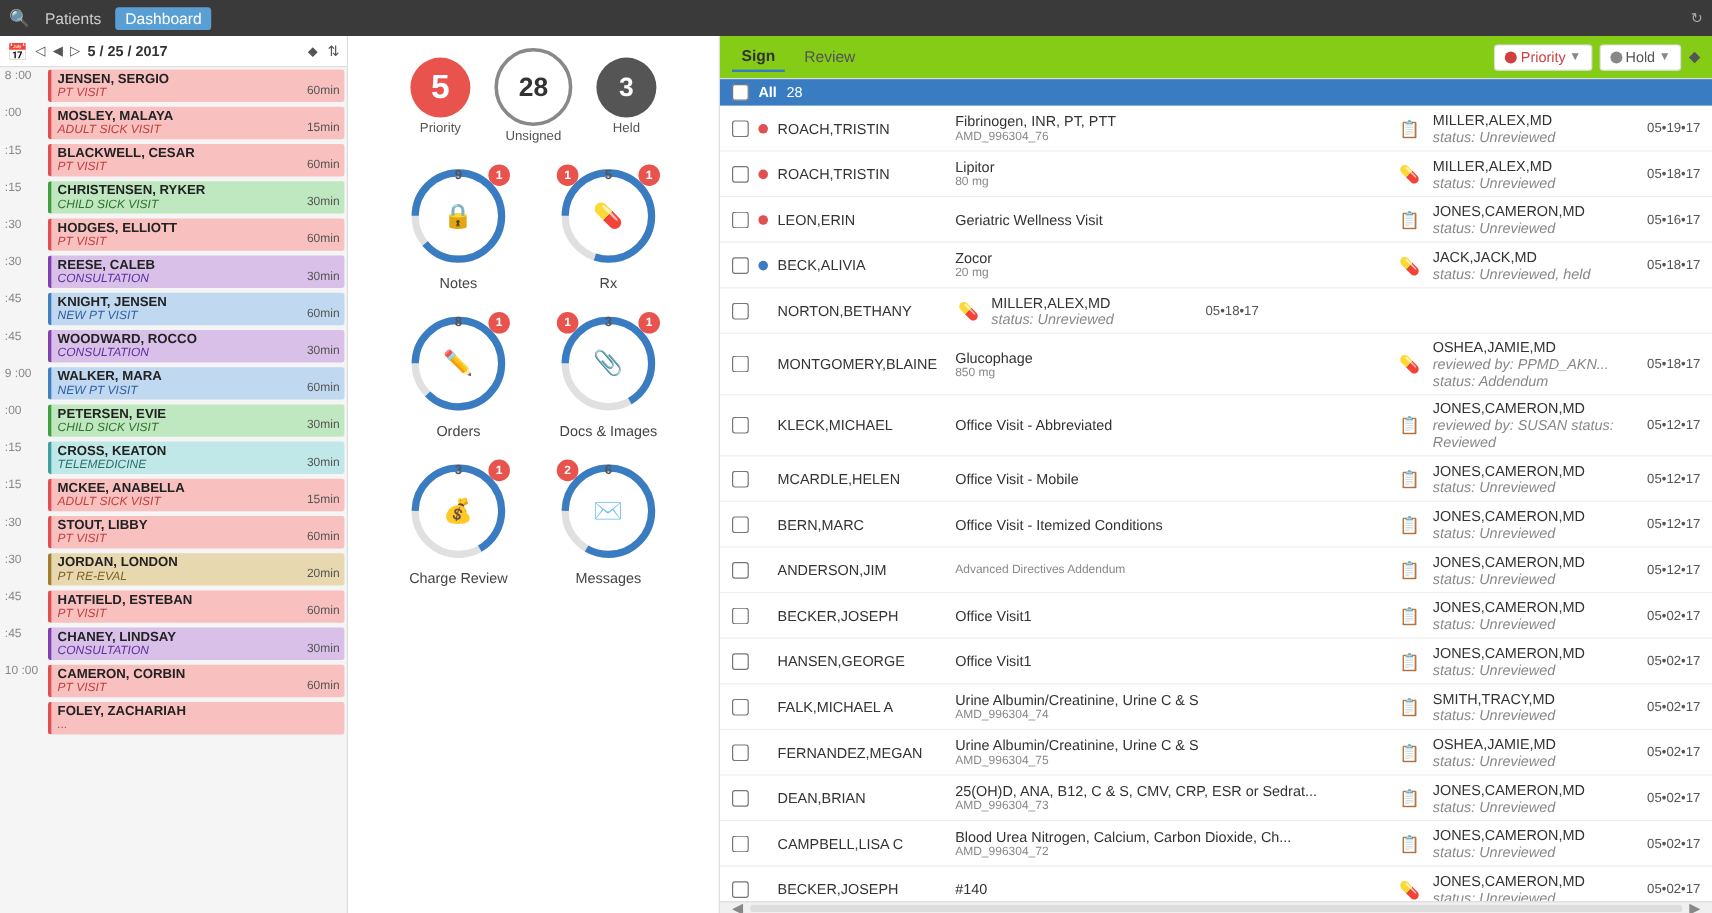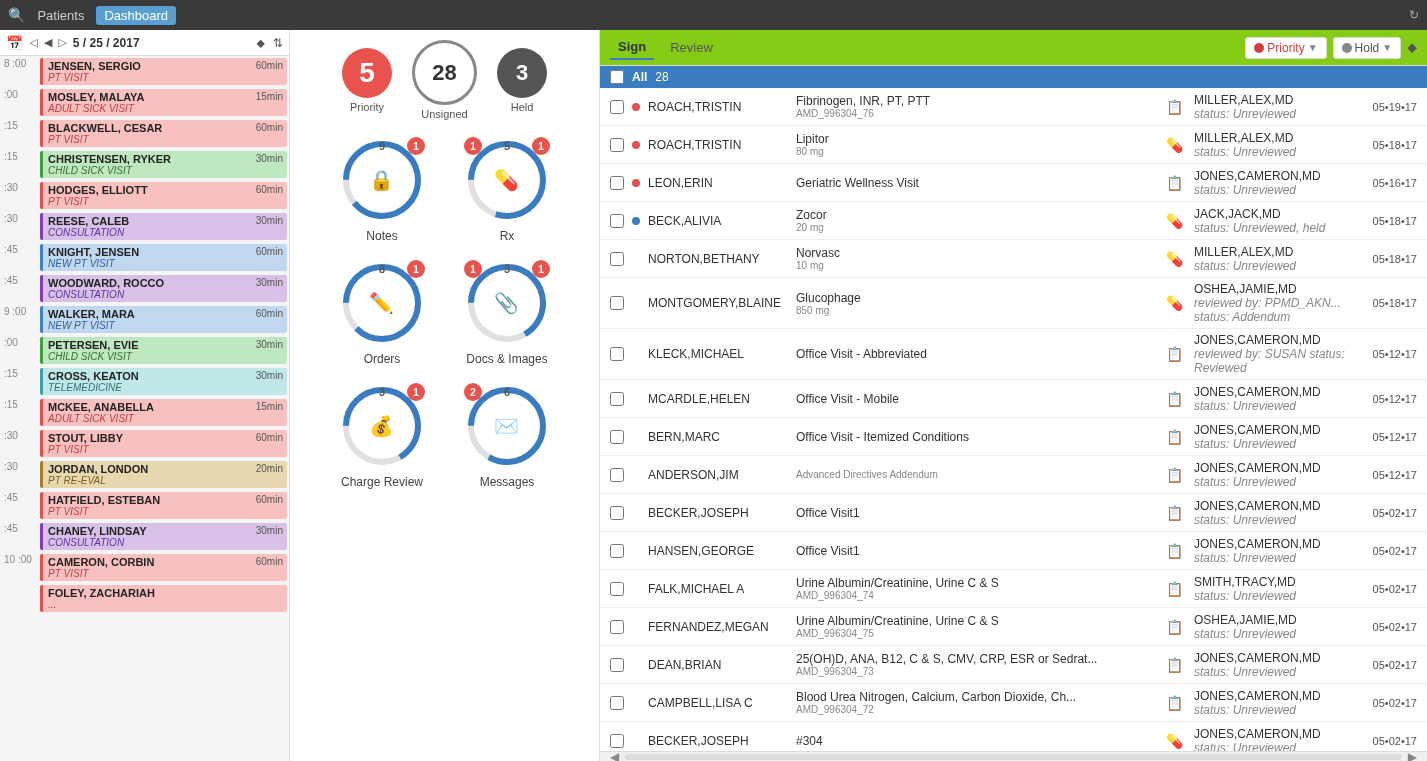--- a/index.html
+++ b/index.html
@@ -22,21 +22,21 @@
     .schedule-header .date-text { font-size: 12px; color: #333; font-weight: bold; }
     .schedule-header .filter-icon { margin-left: auto; color: #555; }
     .schedule-header .sort-icon { color: #555; }
     .schedule-body { flex: 1; overflow-y: auto; }
     .time-slot { display: flex; min-height: 20px; }
     .time-label { width: 38px; font-size: 10px; color: #888; padding: 2px 4px; flex-shrink: 0; }
     .appointments { flex: 1; display: flex; flex-direction: column; gap: 1px; padding: 1px 0; }
     .appt-card { border-radius: 2px; padding: 2px 5px; margin: 1px 2px; cursor: pointer; position: relative; }
     .appt-card .appt-name { font-weight: bold; font-size: 11px; color: #222; }
     .appt-card .appt-type { font-size: 10px; font-style: italic; }
-    .appt-card .appt-duration { position: absolute; right: 4px; top: 2px; font-size: 10px; color: #555; }
+    .appt-card .appt-duration { position: absolute; right: 4px; top: 12px; font-size: 10px; color: #555; }
     .appt-pink { background: #f9c0c0; border-left: 3px solid #e05050; }
     .appt-pink .appt-type { color: #c04040; }
     .appt-blue { background: #c0d8f0; border-left: 3px solid #4080c0; }
     .appt-blue .appt-type { color: #3060a0; }
     .appt-green { background: #c0e8c0; border-left: 3px solid #40a040; }
     .appt-green .appt-type { color: #307030; }
     .appt-purple { background: #d8c0e8; border-left: 3px solid #8040b0; }
     .appt-purple .appt-type { color: #6030a0; }
     .appt-teal { background: #c0e8e8; border-left: 3px solid #40a0a0; }
     .appt-teal .appt-type { color: #307070; }
@@ -512,24 +512,20 @@
     <div class="assigned-md">
       <div>JACK,JACK,MD</div>
       <div class="status-text">status: Unreviewed, held</div>
     </div>
     <div class="date-col">05•18•17</div>
   </div>
         <div class="review-row">
     <input type="checkbox" class="review-checkbox" style="">
     <div class="priority-dot dot-empty"></div>
     <div class="patient-name">NORTON,BETHANY</div>
-    <div class="item-desc">
-      <div>Norvasc</div>
-      <div class="item-sub">10 mg</div>
-    </div>
     <div class="row-icon">
             <span class="pill-icon">💊</span>
           </div>
     <div class="assigned-md">
       <div>MILLER,ALEX,MD</div>
       <div class="status-text">status: Unreviewed</div>
     </div>
     <div class="date-col">05•18•17</div>
   </div>
         <div class="review-row">
@@ -716,21 +712,21 @@
       <div>JONES,CAMERON,MD</div>
       <div class="status-text">status: Unreviewed</div>
     </div>
     <div class="date-col">05•02•17</div>
   </div>
         <div class="review-row">
     <input type="checkbox" class="review-checkbox" style="">
     <div class="priority-dot dot-empty"></div>
     <div class="patient-name">BECKER,JOSEPH</div>
     <div class="item-desc">
-      <div>#304</div>
+      <div>#140</div>
 
     </div>
     <div class="row-icon">
             <span class="pill-icon">💊</span>
           </div>
     <div class="assigned-md">
       <div>JONES,CAMERON,MD</div>
       <div class="status-text">status: Unreviewed</div>
     </div>
     <div class="date-col">05•02•17</div>

